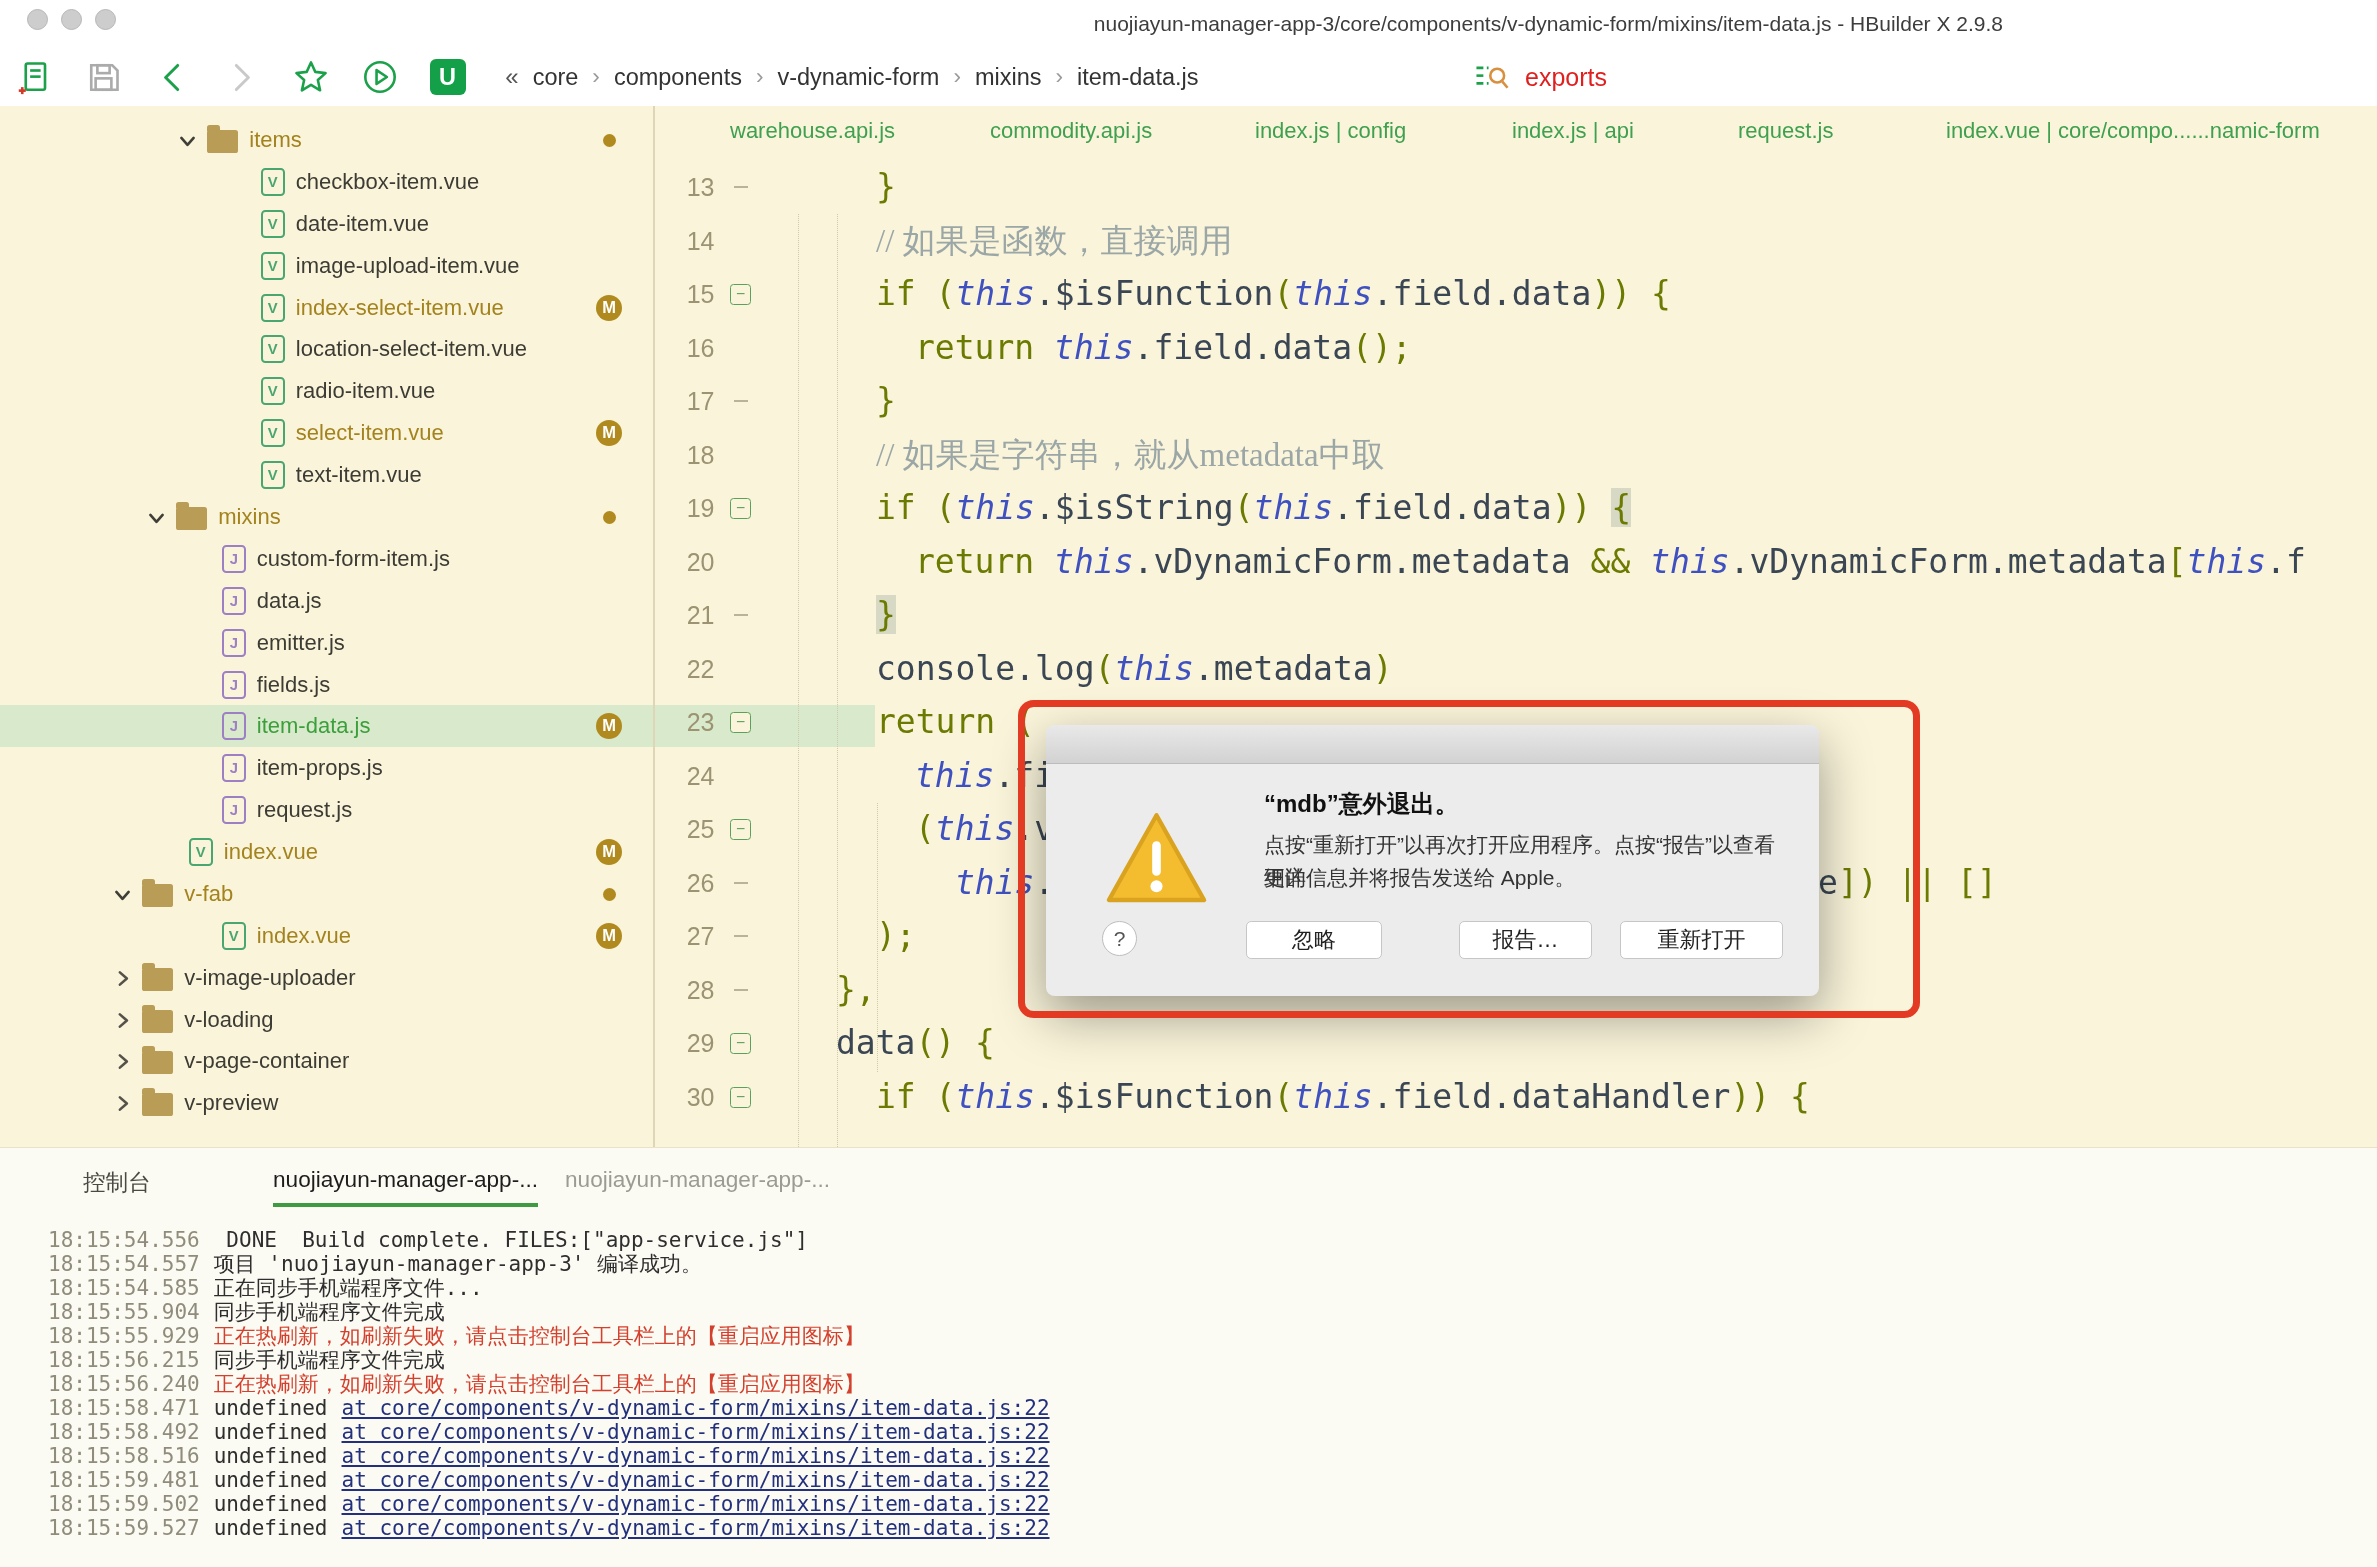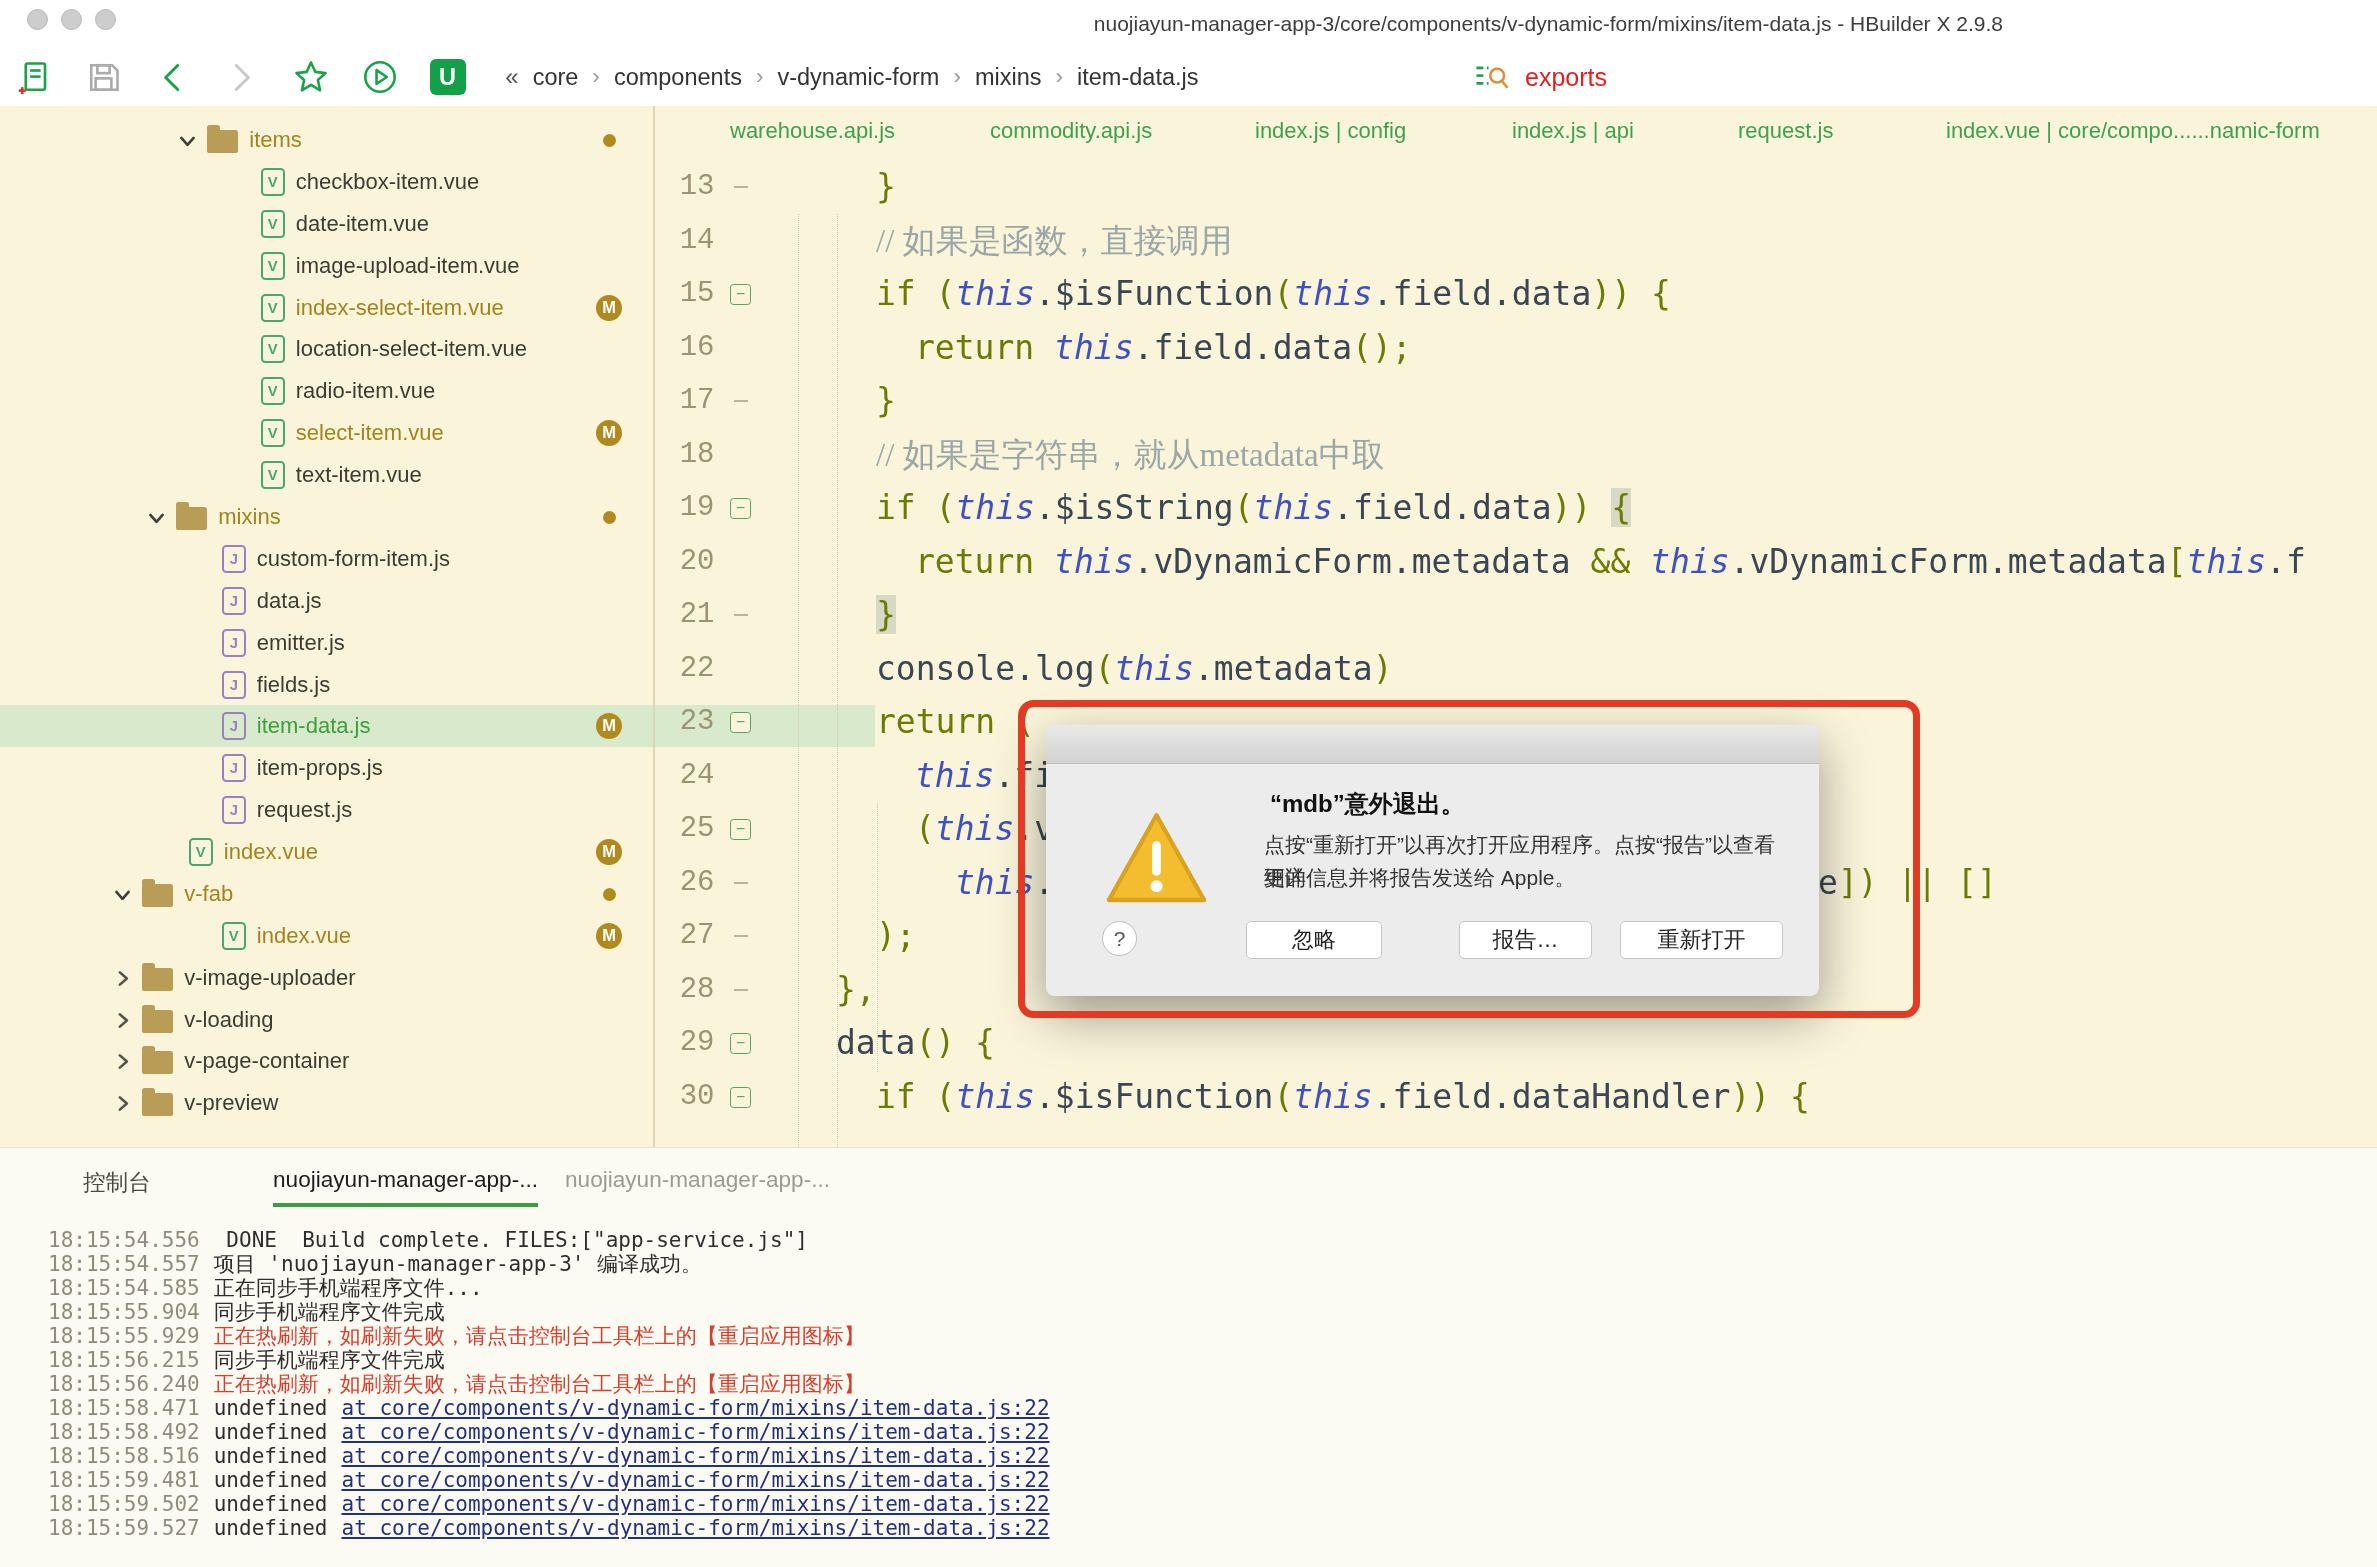--- a/index.html
+++ b/index.html
@@ -43,42 +43,42 @@
   .badge-m{position:absolute;left:596px;top:7.8px;width:26px;height:26px;border-radius:50%;
            background:#b08a1e;color:#fff;font-size:16.5px;font-weight:bold;display:flex;
            align-items:center;justify-content:center;}
   .badge-dot{position:absolute;left:603px;top:14.8px;width:13px;height:13px;border-radius:50%;background:#b08a1e;}
   
   #edittabs{position:absolute;left:655px;top:0;width:1546px;height:54px;}
   .etab{position:absolute;top:12px;font-size:22px;color:#3fa050;white-space:nowrap;}
   
   #codearea{position:absolute;left:655px;top:54px;width:1722px;height:987px;overflow:hidden;}
   .cline{position:absolute;left:0;width:2377px;height:54px;}
-  .ln{position:absolute;left:-3.5px;width:63px;text-align:right;font-family:Liberation Mono, monospace;
-      font-size:29px;color:#9c9372;line-height:54px;}
+  .ln{position:absolute;left:-3.5px;width:63px;text-align:right;font-family:Liberation Sans, sans-serif;
+      font-size:25px;color:#9c9372;line-height:54px;}
   .fgut{position:absolute;left:70px;width:31px;height:54px;display:flex;align-items:center;justify-content:center;}
   .foldbox{width:19px;height:19px;border:1.7px solid #5ba05b;border-radius:3.5px;color:#5ba05b;
            font-size:15.6px;line-height:15.6px;display:flex;align-items:center;justify-content:center;background:#faf4da;}
   .folddash{width:14px;height:2.6px;background:#b9b39a;}
   .ctext{position:absolute;left:103px;white-space:pre;font-family:"DejaVu Sans Mono",monospace;
          font-size:33px;line-height:54px;}
   .tok-k{color:#6b7a00;}
   .tok-p{color:#3a4653;}
   .tok-t{color:#3f51c1;font-style:italic;}
   .tok-c{color:#9ba6a6;font-family:Liberation Serif, serif;}
   .tok-h{color:#6b7a00;background:#d8d9c5;}
   .iguide{position:absolute;top:54px;width:0;height:933px;border-left:1.7px dotted #cfc9ab;}
   .codetail{position:absolute;white-space:pre;font-family:"DejaVu Sans Mono",monospace;
             font-size:33px;line-height:54px;}
   
   #dialog{position:absolute;left:1046px;top:725px;width:773px;height:271px;background:#ececec;
           border-radius:8.7px;box-shadow:0 19px 52px rgba(0,0,0,.38);z-index:50;}
   #dialog-titlebar{position:absolute;left:0;top:0;width:773px;height:38px;border-radius:8.7px 8.7px 0 0;
           background:linear-gradient(#e9e9e9,#d2d2d2);border-bottom:0.9px solid #bcbcbc;}
-  #dlg-title{position:absolute;left:218px;top:63px;font-size:24px;font-weight:bold;color:#111;margin-left:6px;}
+  #dlg-title{position:absolute;left:218px;top:63px;font-size:24px;font-weight:bold;color:#111;}
   .dlg-body{position:absolute;left:218px;width:521px;font-size:21px;color:#333;line-height:33px;}
   #dlg-help{position:absolute;left:56px;top:196px;width:35px;height:35px;border-radius:50%;background:#fff;
             border:1.7px solid #bdbdbd;font-size:21px;color:#555;display:flex;align-items:center;
             justify-content:center;box-sizing:border-box;}
   .dlg-btn{position:absolute;top:196px;height:38px;background:#ffffff;border:1.7px solid #c6c6c6;
            border-radius:5.2px;font-size:22px;color:#222;display:flex;align-items:center;
            justify-content:center;box-sizing:border-box;}
   
   #red-rect{position:absolute;left:1018px;top:700px;width:888px;height:304px;border:7.8px solid #e33a24;
             border-radius:15.6px;z-index:60;pointer-events:none;}

